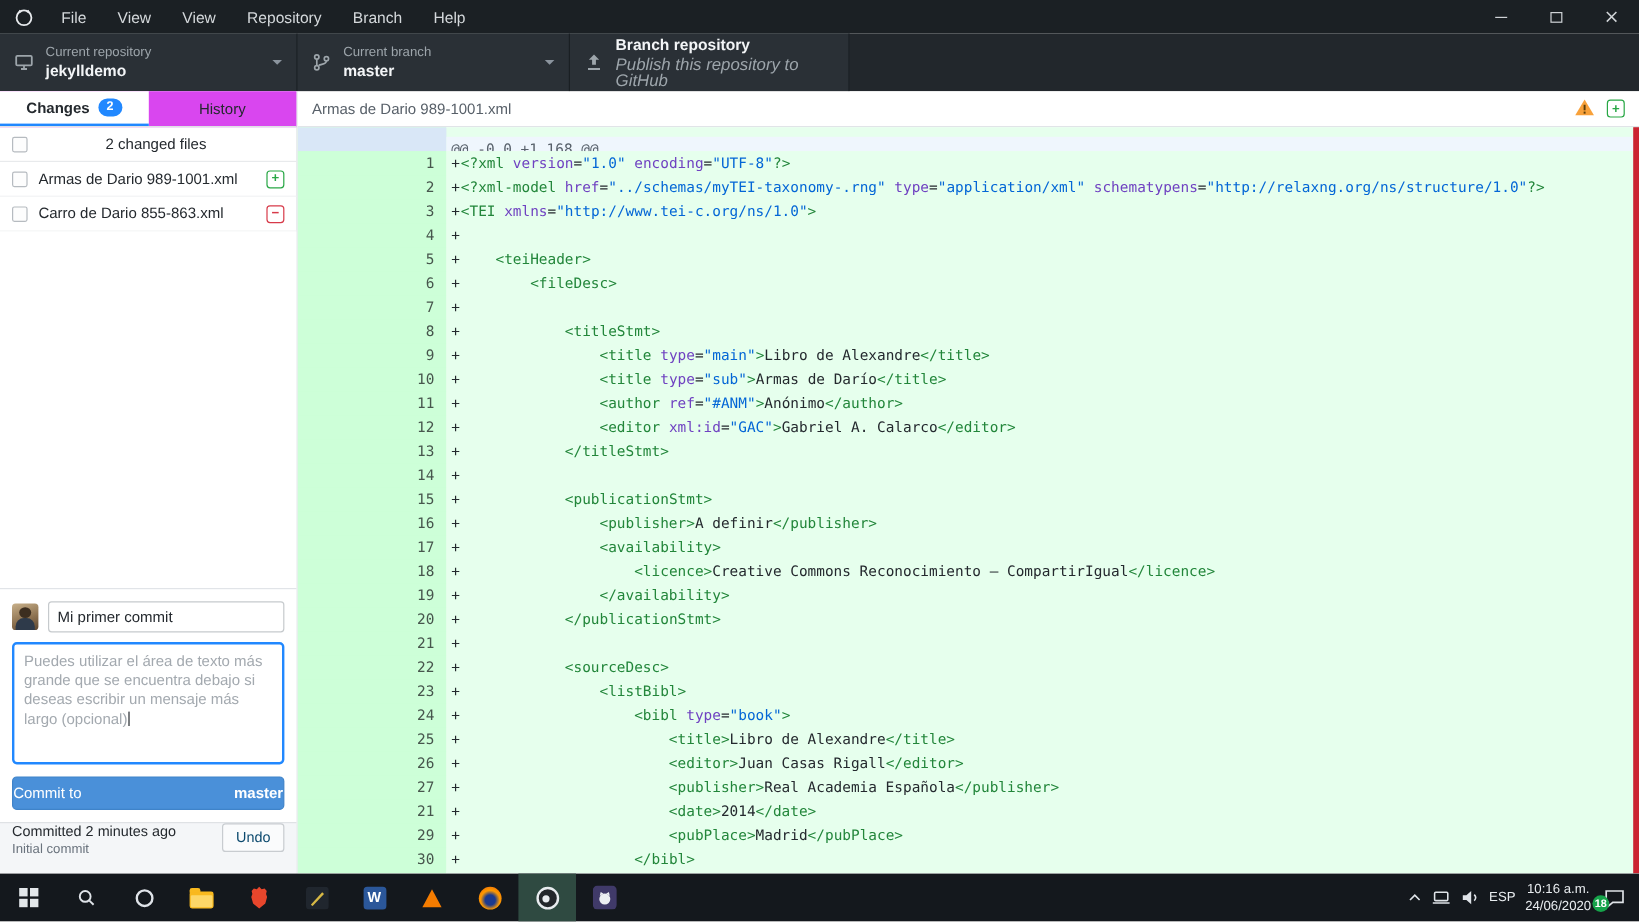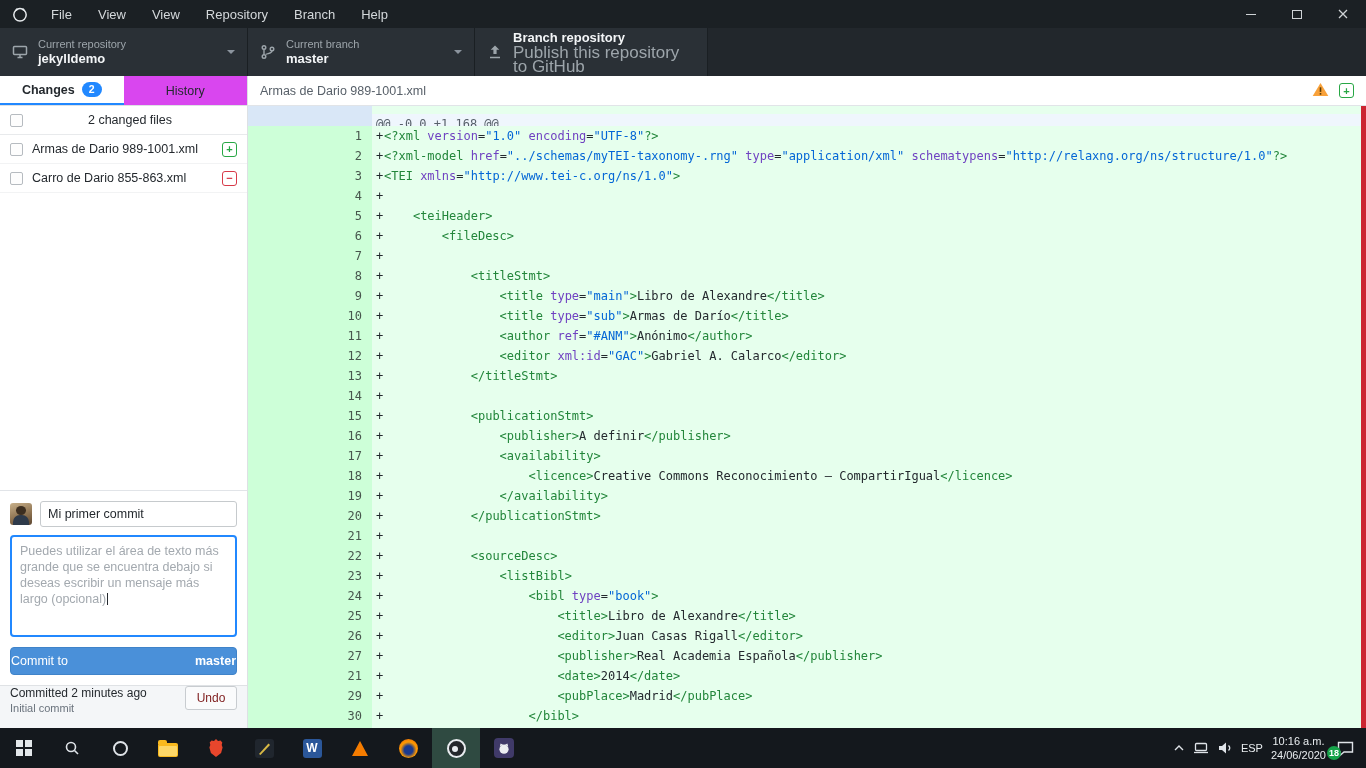--- a/index.html
+++ b/index.html
@@ -15,21 +15,21 @@
   .min-glyph{width:10px;height:1px;background:#cfd3d6;}
   .max-glyph{width:10px;height:9px;border:1px solid #cfd3d6;}
 
   
   .toolbar{height:48px;background:#22272c;display:flex;}
   .tb-btn{display:flex;align-items:center;padding:0 12px;background:#2a3036;border-right:1px solid #1a1f23;color:#fff;}
   .tb-btn .t-icon{margin-right:10px;display:flex;}
   .tb-texts{display:flex;flex-direction:column;justify-content:center;}
   .tb-label{font-size:11px;color:#9da5ab;line-height:14px;}
   .tb-value{font-size:13px;font-weight:bold;color:#f3f5f7;line-height:16px;}
-  .tb-sub{font-size:17px;color:#9da5ab;line-height:14px;}
+  .tb-sub{font-size:14px;color:#9da5ab;line-height:14px;font-style:italic;}
   .tb-title{font-size:13px;font-weight:bold;color:#f3f5f7;line-height:16px;}
   .tb-caret{margin-left:auto;width:0;height:0;border-left:4px solid transparent;border-right:4px solid transparent;border-top:4px solid #8b949e;}
   .w-repo{width:248px;}
   .w-branch{width:227px;}
   .w-publish{width:233px;}
 
   
   .main{display:flex;height:652px;}
   .sidebar{width:248px;min-width:248px;border-right:1px solid #dde1e4;background:#fff;display:flex;flex-direction:column;}
   .tabs{display:flex;height:30px;background:#d946ef;border-bottom:1px solid #dde1e4;}
@@ -56,21 +56,21 @@
   .desc-box{margin-top:8px;height:102px;border:2px solid #2188ff;border-radius:4px;background:#fff;padding:6px 8px;font-size:12.5px;line-height:16px;color:#a3a9af;overflow:hidden;}
   .caret-bar{display:inline-block;width:1px;height:12px;background:#24292e;vertical-align:-2px;margin-left:1px;}
   .commit-btn{margin-top:10px;width:100%;height:28px;background:#4a90d9;border:1px solid #3f83c9;border-radius:4px;color:#fff;font-size:12.5px;display:flex;align-items:center;justify-content:space-between;gap:4px;font-family:"Liberation Sans",sans-serif;cursor:pointer;}
   .commit-btn b{font-weight:bold;}
 
   
   .undo-bar{height:43px;border-top:1px solid #dfe2e5;background:#f4f6f8;display:flex;align-items:flex-start;padding:0 10px;}
   .undo-texts{flex:1;overflow:hidden;}
   .undo-title{font-size:12px;color:#24292e;line-height:15px;}
   .undo-sub{font-size:11px;color:#6a737d;line-height:14px;}
-  .undo-btn{width:52px;height:24px;border:1px solid #c8ccd0;border-radius:3px;background:#fafbfc;font-size:12px;color:#7f1d1d;font-family:"Liberation Sans",sans-serif;cursor:pointer;}
+  .undo-btn{width:52px;height:24px;border:1px solid #c8ccd0;border-radius:3px;background:#fafbfc;font-size:12px;color:#0c4a6e;font-family:"Liberation Sans",sans-serif;cursor:pointer;}
 
   
   .diff-pane{flex:1;display:flex;flex-direction:column;position:relative;overflow:hidden;}
   .diff-header{height:30px;min-height:30px;background:#fff;border-bottom:1px solid #e1e4e8;display:flex;align-items:center;padding:0 12px;font-size:12.5px;color:#586069;gap:10px;}
   .dh-spacer{flex:1;}
   .diff-body{flex:1;font-family:"DejaVu Sans Mono",monospace;font-size:12px;overflow:hidden;background:linear-gradient(to right,#cdffd8 0,#cdffd8 124px,#e6ffed 124px);}
   .diff-row{display:flex;height:20px;line-height:20px;}
   .gut{width:62px;min-width:62px;background:#cdffd8;}
   .gut.new{text-align:right;padding-right:10px;color:#47564d;}
   .code{flex:1;background:#e6ffed;display:flex;overflow:hidden;}

